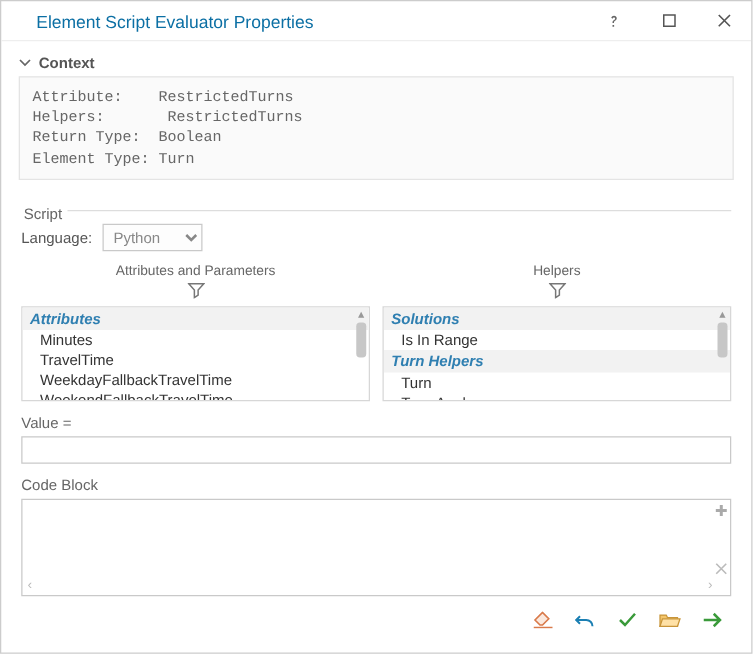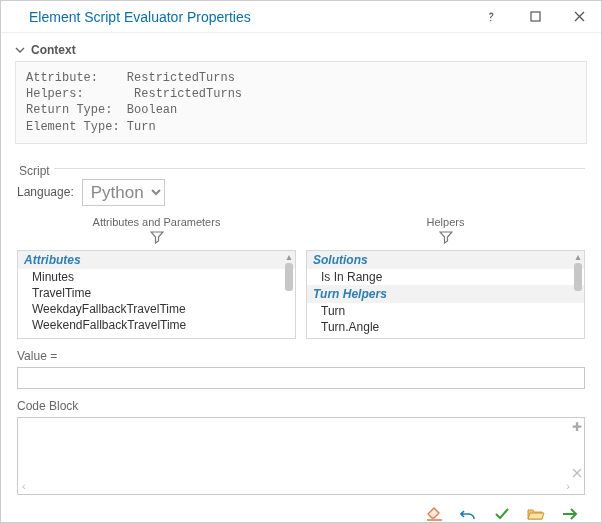--- a/index.html
+++ b/index.html
@@ -80,21 +80,21 @@
   .row-lang {
     display: flex;
     align-items: center;
     gap: 8px;
     margin-bottom: 10px;
     color: #555;
   }
   .select {
     border: 1px solid #c9c9c9;
     padding: 2px 4px;
-    font-size: 17px;
+    font-size: 12px;
     color: #888;
     background: #fdfdfd;
     min-width: 80px;
   }
   .two-col {
     display: flex;
     gap: 10px;
   }
   .col { flex: 1; min-width:0; }
   .col-hdr {
@@ -104,21 +104,21 @@
     color:#666;
     font-size:11px;
     margin-bottom:4px;
     flex-direction:column;
   }
   .filter {
     width:18px; height:18px; display:flex; align-items:center; justify-content:center;
   }
   .listbox {
     border:1px solid #d7d7d7;
-    height: 89px;
+    height: 76px;
     position:relative;
     overflow:hidden;
     background:#fff;
   }
   .listbox .scroll {
     position:absolute; right:2px; top:2px; bottom:2px; width:8px;
   }
   .listbox .sc-up, .listbox .sc-dn {
     width:8px; height:8px; color:#999; font-size:10px; text-align:center; line-height:8px;
   }

